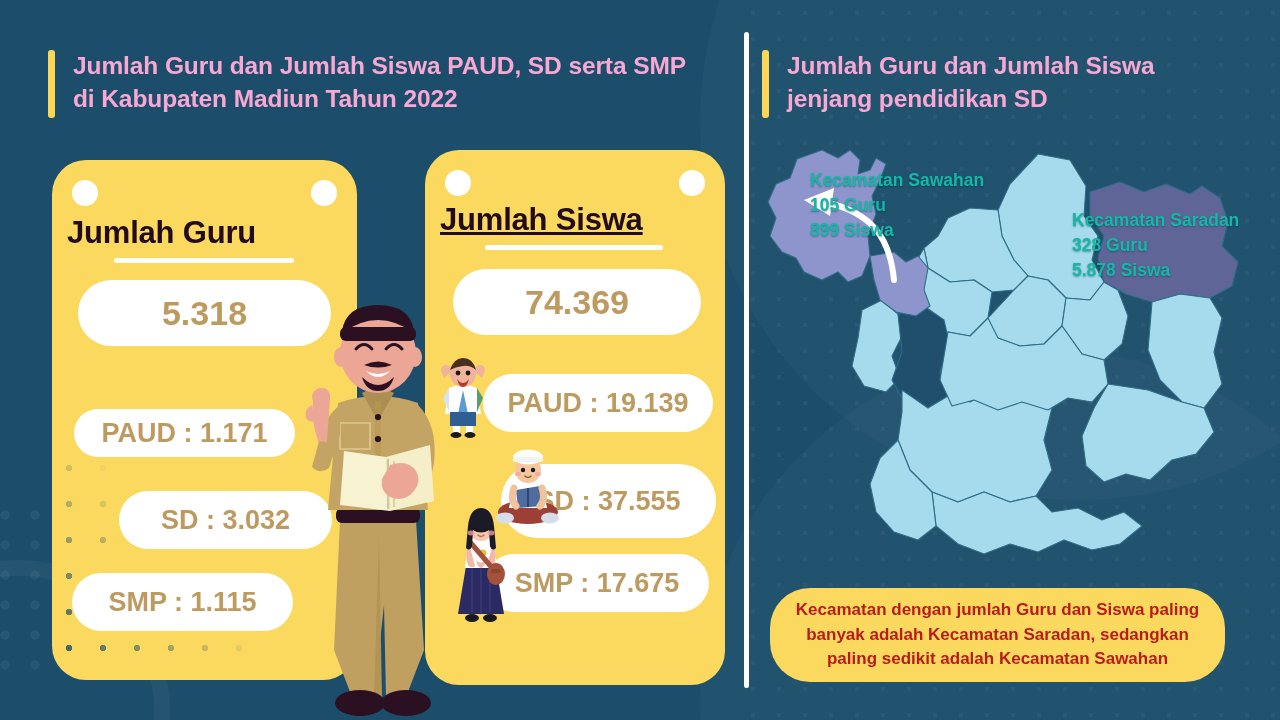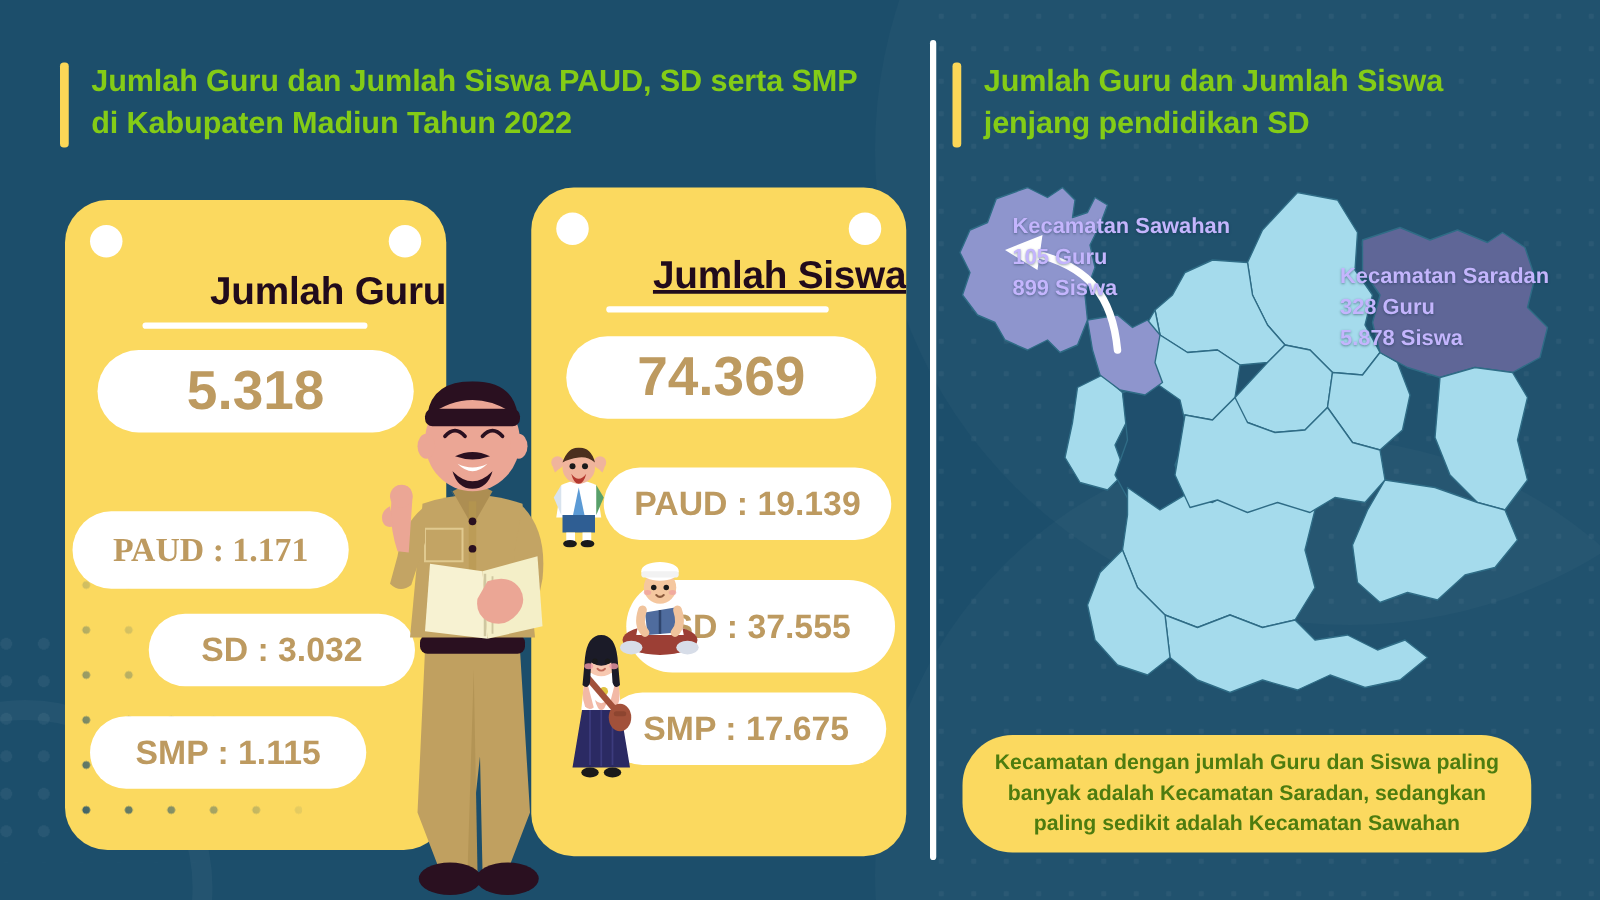--- a/index.html
+++ b/index.html
@@ -39,21 +39,21 @@
   
   .divider {
     position:absolute; left:744px; top:32px; width:5px; height:656px;
     background:#ffffff; border-radius:3px;
   }
 
   
   .title-block { position:absolute; display:flex; gap:18px; align-items:flex-start; }
   .title-bar { width:7px; border-radius:3px; background:#fcd757; flex:0 0 7px; }
   .title-text {
-    color:#84cc16; font-size:24.5px; font-weight:bold; line-height:1.33;
+    color:#f9a8d4; font-size:24.5px; font-weight:bold; line-height:1.33;
     letter-spacing:-0.1px;
   }
   #title-left { left:48px; top:50px; width:660px; }
   #title-left .title-bar { height:68px; }
   #title-right { left:762px; top:50px; width:480px; }
   #title-right .title-bar { height:68px; }
 
   
   .card {
     position:absolute; background:#fbd95f; border-radius:34px; overflow:hidden;
@@ -71,43 +71,43 @@
                           mask-image:linear-gradient(to top right, #000 5%, transparent 62%); }
 
   .punch {
     position:absolute; top:20px; width:26px; height:26px; border-radius:50%;
     background:#ffffff;
   }
   .punch.left  { left:20px; }
   .punch.right { right:20px; }
 
   .card-title {
-    position:absolute; left:0; right:0; text-align:right;
-    font-size:31px; font-weight:bold; color:#210b1c; letter-spacing:-0.2px;
+    position:absolute; left:0; right:0; text-align:left;
+    font-size:31px; font-weight:bold; color:#210b1c; letter-spacing:-0.2px;padding-left:15px;
   }
   #card-guru  .card-title { top:55px; }
   #card-siswa .card-title { top:52px;text-decoration:underline; }
 
   .card-rule {
     position:absolute; height:5px; background:#ffffff; border-radius:3px;
   }
   #card-guru  .card-rule { left:62px; width:180px; top:98px; }
   #card-siswa .card-rule { left:60px; width:178px; top:95px; }
 
   .pill {
     position:absolute; background:#ffffff; border-radius:40px;
     display:flex; align-items:center; justify-content:center;
     color:#bd9a60; font-weight:bold; white-space:nowrap;
   }
-  .pill.big { font-size:44px; }
+  .pill.big { font-size:34px; }
   .pill.sub { font-size:27px; }
 
   
   #g-total { left:26px;  top:120px; width:253px; height:66px; }
-  #g-paud  { left:6px;  top:249px; width:221px; height:62px;font-family:Liberation Serif, serif; }
+  #g-paud  { left:22px;  top:249px; width:221px; height:48px; }
   #g-sd    { left:67px;  top:331px; width:213px; height:58px; }
   #g-smp   { left:20px;  top:413px; width:221px; height:58px; }
 
   
   #s-total { left:28px;  top:119px; width:248px; height:66px; }
   #s-paud  { left:58px;  top:224px; width:230px; height:58px; }
   #s-sd    { left:76px;  top:314px; width:215px; height:74px; }
   #s-smp   { left:60px;  top:404px; width:224px; height:58px; }
 
   
@@ -115,33 +115,33 @@
   #teacher { left:278px; top:305px; width:200px; height:415px; z-index:6; }
   #kid-cheer { left:432px; top:358px; width:62px; height:80px; z-index:7; }
   #kid-read  { left:492px; top:448px; width:72px; height:78px; z-index:7; }
   #kid-girl  { left:450px; top:508px; width:62px; height:118px; z-index:7; }
 
   
   #map-wrap { position:absolute; left:752px; top:140px; width:528px; height:442px; }
   #map-svg { width:100%; height:100%; display:block; }
 
   .map-note {
-    position:absolute; color:#c4b5fd; font-weight:bold; font-size:17.5px;
+    position:absolute; color:#14b8a6; font-weight:bold; font-size:17.5px;
     line-height:1.42; text-shadow:0 1px 2px rgba(10,40,60,.45);
   }
   #note-sawahan { left:810px; top:168px; }
   #note-saradan { left:1072px; top:208px; }
 
   
   #caption {
     position:absolute; left:770px; top:588px; width:455px; min-height:92px;
     background:#fbd95f; border-radius:40px;
     display:flex; align-items:center; justify-content:center;
     padding:10px 22px; text-align:center;
-    color:#4d7c0f; font-weight:bold; font-size:17px; line-height:1.45;
+    color:#b91c1c; font-weight:bold; font-size:17px; line-height:1.45;
   }
 </style>
 </head>
 <body>
 
 <div class="stage">
 
   <div class="bg-swoosh-1"></div>
   <div class="bg-swoosh-2"></div>
   <div class="bg-dots"></div>

